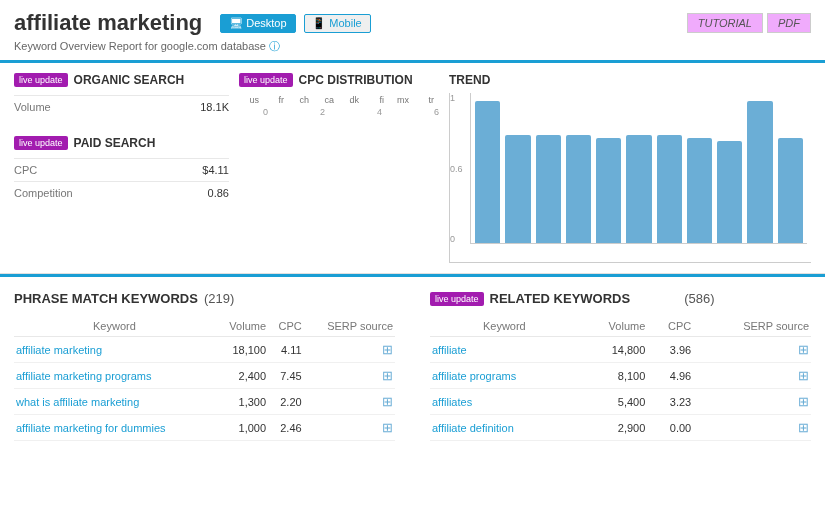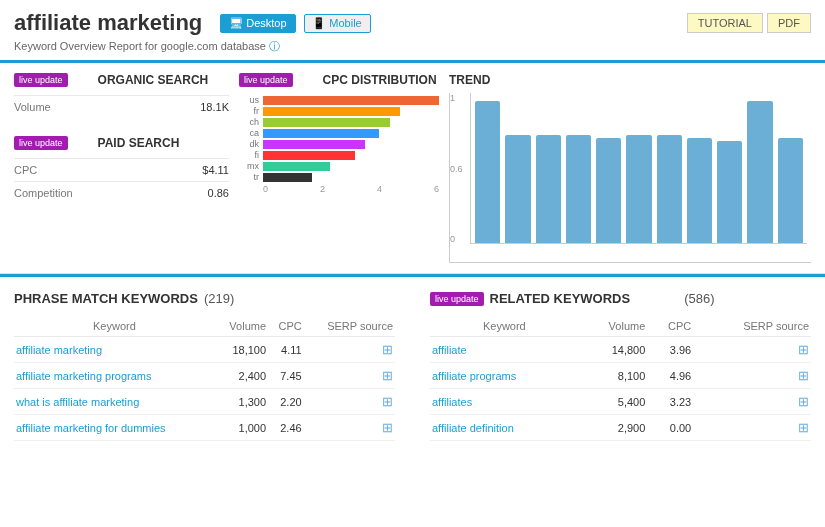--- a/index.html
+++ b/index.html
@@ -6,40 +6,40 @@
     body { font-family: Arial, sans-serif; font-size: 12px; background: #fff; color: #333; width: 825px; }
 
     
     .header { padding: 10px 14px 6px; border-bottom: 3px solid #1a9ed4; }
     .header-top { display: flex; align-items: center; justify-content: space-between; }
     .app-title { font-size: 22px; font-weight: bold; color: #333; margin-right: 10px; }
     .header-left { display: flex; align-items: center; gap: 8px; }
     .device-btn { border: 1px solid #1a9ed4; color: #1a9ed4; padding: 2px 8px; font-size: 11px; cursor: pointer; border-radius: 2px; display: flex; align-items: center; gap: 3px; }
     .device-btn.active { background: #1a9ed4; color: #fff; }
     .header-right { display: flex; gap: 4px; }
-    .header-btn { border: 1px solid #ccc; background: #fef9c3; padding: 3px 10px; font-size: 11px; cursor: pointer; color: #555; }
+    .header-btn { border: 1px solid #ccc; background: #f0abfc; padding: 3px 10px; font-size: 11px; cursor: pointer; color: #555; font-style: italic; }
     .subtitle { font-size: 11px; color: #666; margin-top: 3px; }
     .info-icon { color: #1a9ed4; font-size: 11px; cursor: pointer; }
 
     
     .main-top { display: flex; padding: 10px 14px; border-bottom: 1px solid #e0e0e0; gap: 10px; }
 
     
     .left-section { width: 215px; flex-shrink: 0; }
     .section-header { display: flex; align-items: center; gap: 6px; margin-bottom: 8px; }
     .live-badge { background: #a21caf; color: #fff; font-size: 9px; padding: 2px 5px; border-radius: 2px; }
-    .section-title { font-weight: bold; font-size: 12px; color: #333; margin-left: 24px; }
+    .section-title { font-weight: bold; font-size: 12px; color: #333; }
     .metric-row { display: flex; justify-content: space-between; align-items: center; border-top: 1px solid #e8e8e8; padding: 5px 0; }
     .metric-label { color: #777; font-size: 11px; }
     .metric-value { font-size: 11px; color: #333; font-weight: normal; }
     .paid-section { margin-top: 18px; }
 
     
     .cpc-section { width: 200px; flex-shrink: 0; }
-    .cpc-chart { display: flex; flex-direction: column; gap: 1px; margin-top: 6px; }
+    .cpc-chart { display: flex; flex-direction: row; gap: 1px; margin-top: 6px; }
     .cpc-bar-row { display: flex; align-items: center; gap: 4px; }
     .cpc-label { width: 20px; font-size: 9px; color: #777; text-align: right; flex-shrink: 0; }
     .cpc-bar-container { flex: 1; height: 9px; position: relative; }
     .cpc-bar { height: 100%; border-radius: 0; }
     .cpc-axis { display: flex; justify-content: space-between; padding-left: 24px; font-size: 9px; color: #999; margin-top: 2px; }
 
     
     .trend-section { flex: 1; }
     .trend-title { font-weight: bold; font-size: 12px; color: #333; margin-bottom: 4px; }
     .trend-chart { position: relative; height: 160px; border-left: 1px solid #ccc; border-bottom: 1px solid #ccc; margin-top: 4px; }

